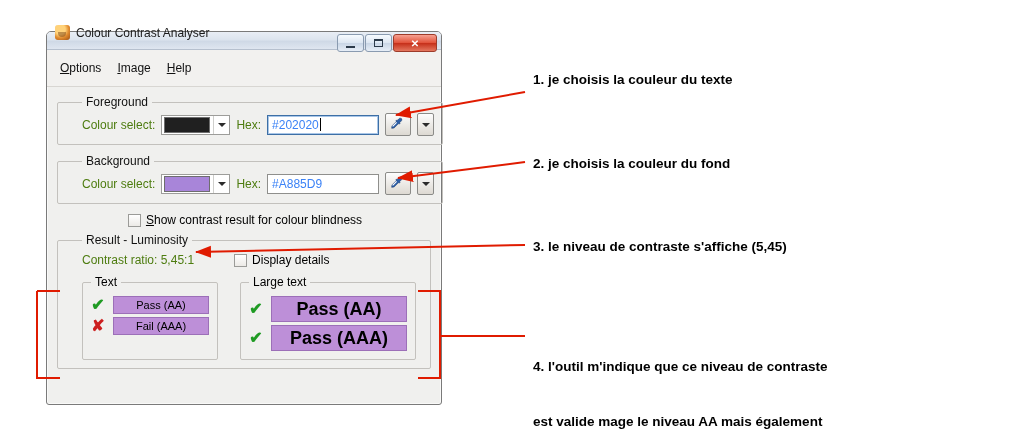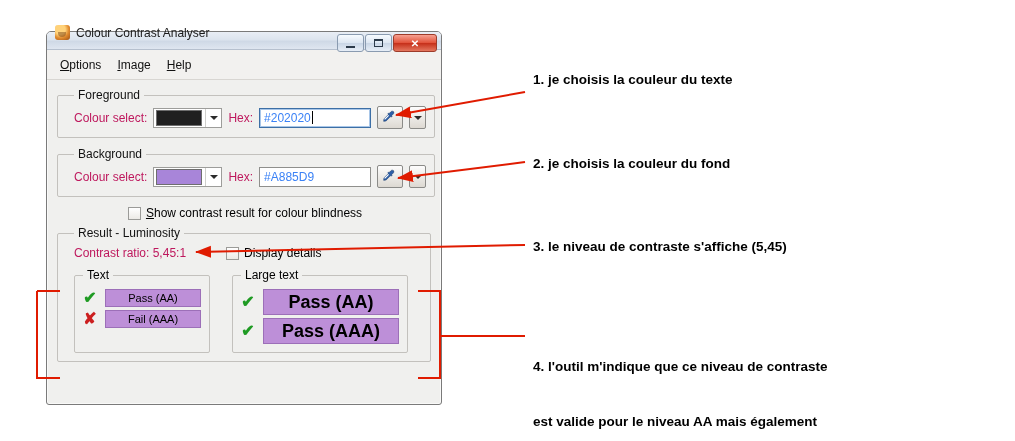--- a/index.html
+++ b/index.html
@@ -83,21 +83,21 @@
     border-color: #9d3b2a;
     background: linear-gradient(to bottom,#f6a091 0%, #e2543c 48%, #c6301a 52%, #e4775f 100%);
     color: #fff;
     font-weight: bold;
   }
   .win-btn .glyph-min { display:block; width:9px; height:2px; background:#2b3a4a; margin-top:7px;}
   .win-btn .glyph-max { display:block; width:9px; height:8px; border:1px solid #2b3a4a; border-top-width:2px; box-sizing:border-box;}
 
   
   .menubar {
-    height: 30px;
+    height: 37px;
     display: flex;
     align-items: center;
     gap: 2px;
     padding: 0 6px;
     background: #f2f1ef;
     border-bottom: 1px solid #d8d6d2;
     box-sizing: border-box;
   }
   .menu-item {
     padding: 2px 7px;
@@ -108,34 +108,34 @@
   .menu-item u { text-decoration: underline; }
 
   
   .client {
     padding: 8px 10px 0 10px;
   }
   fieldset.group {
     border: 1px solid #c3c1bd;
     border-radius: 2px;
     margin: 0 0 9px 0;
-    padding: 4px 8px 8px 16px;
+    padding: 4px 8px 8px 24px;
     background: transparent;
   }
   fieldset.group > legend {
     padding: 0 4px;
     font-size: 12px;
     color: #111;
   }
   .row {
     display: flex;
     align-items: center;
     gap: 6px;
   }
-  .lbl { font-size: 12px; color: #be185d; white-space: nowrap; }
+  .lbl { font-size: 12px; color: #4d7c0f; white-space: nowrap; }
 
   
   .color-combo {
     display: flex;
     align-items: center;
     height: 20px;
     border: 1px solid #9d9d9a;
     background: #fff;
     box-sizing: border-box;
   }
@@ -369,21 +369,21 @@
       </div>
     </fieldset>
   </div>
 </div>
 
 <div class="annot" id="ann1">1. je choisis la couleur du texte</div>
 <div class="annot" id="ann2">2. je choisis la couleur du fond</div>
 <div class="annot" id="ann3">3. le niveau de contraste s'affiche (5,45)</div>
 <div class="annot" id="ann4">
   <div>4. l'outil m'indique que ce niveau de contraste</div>
-  <div>est valide pour le niveau AA mais également</div>
+  <div>est valide mage le niveau AA mais également</div>
   
 </div>
 
 <svg class="overlay">
   <defs>
     <marker id="arrow" markerWidth="9" markerHeight="9" refX="7.5" refY="3" orient="auto">
       <path d="M0,0 L8,3 L0,6 z" fill="#e01b00"></path>
     </marker>
   </defs>
 

